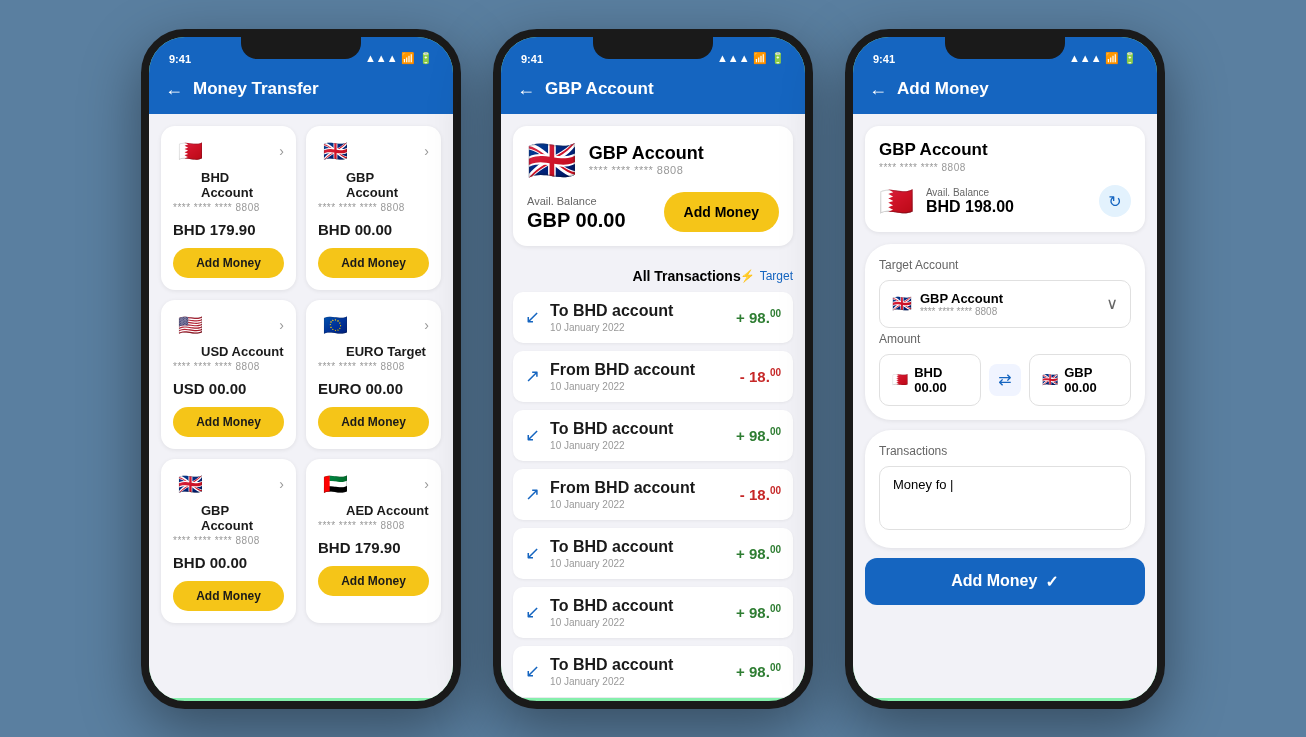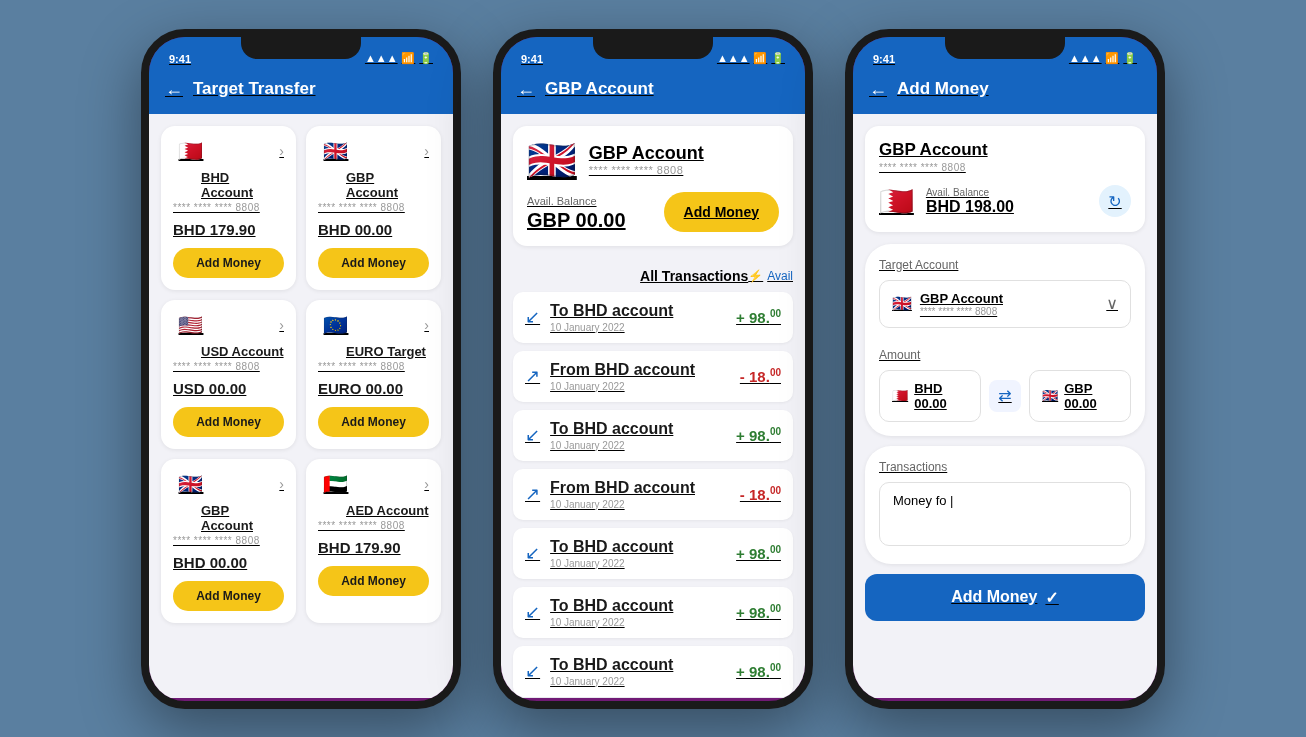--- a/index.html
+++ b/index.html
@@ -11,28 +11,27 @@
       min-height: 100vh;
       font-family: -apple-system, BlinkMacSystemFont, 'Segoe UI', sans-serif;
       gap: 32px;
       padding: 20px;
     }
 
     
     .phone {
       width: 320px;
       height: 680px;
-      background: #701a75;
+      background: #86efac;
       border-radius: 44px;
       overflow: hidden;
       position: relative;
       box-shadow: 0 20px 60px rgba(0,0,0,0.4);
       border: 8px solid #1a1a1a;
       flex-shrink: 0;
-      text-decoration: underline;
     }
 
     
     .phone::before {
       content: '';
       position: absolute;
       top: 0;
       left: 50%;
       transform: translateX(-50%);
       width: 120px;
@@ -408,40 +407,40 @@
       padding: 14px;
       font-size: 16px;
       font-weight: 700;
       cursor: pointer;
       display: flex;
       align-items: center;
       justify-content: center;
       gap: 8px;
     }
 
-    .amount-section { margin-top: 20px; }
+    .amount-section { margin-top: 4px; }
 
     
     * { scrollbar-width: none; }
   </style>
 </head>
 <body>
 
 <div class="phone">
   <div class="status-bar">
     <span class="time">9:41</span>
     <div class="status-icons">
       <span>▲▲▲</span>
       <span>📶</span>
       <span>🔋</span>
     </div>
   </div>
   <div class="app-header">
     <span class="back-arrow">←</span>
-    <h1>Target Transfer</h1>
+    <h1>Money Transfer</h1>
   </div>
   <div class="screen-content">
     <div class="accounts-grid">
 
     <div class="account-card">
       <div class="account-card-header">
         <span class="flag-icon">🇧🇭</span>
         <span class="chevron-right">›</span>
       </div>
       <div class="account-name">BHD Account</div>
@@ -531,21 +530,21 @@
           <div class="gbp-balance-amount">GBP 00.00</div>
         </div>
         <button class="add-money-yellow-btn">Add Money</button>
       </div>
     </div>
     <div class="transactions-section">
       <div class="transactions-header">
         <span class="transactions-title">All Transactions</span>
         <button class="filter-btn">
           <span>⚡</span>
-          <span>Avail</span>
+          <span>Target</span>
         </button>
       </div>
       <div id="transactions-list">
           <div class="transaction-item">
       <div class="tx-left">
         <span class="tx-icon">↙</span>
         <div>
           <div class="tx-desc">To BHD account</div>
           <div class="tx-date">10 January 2022</div>
         </div>

